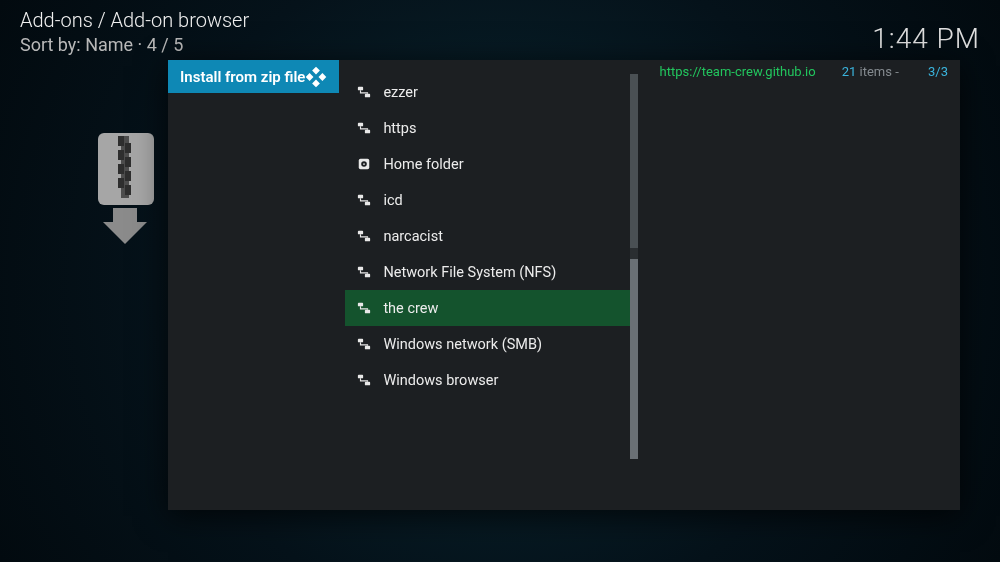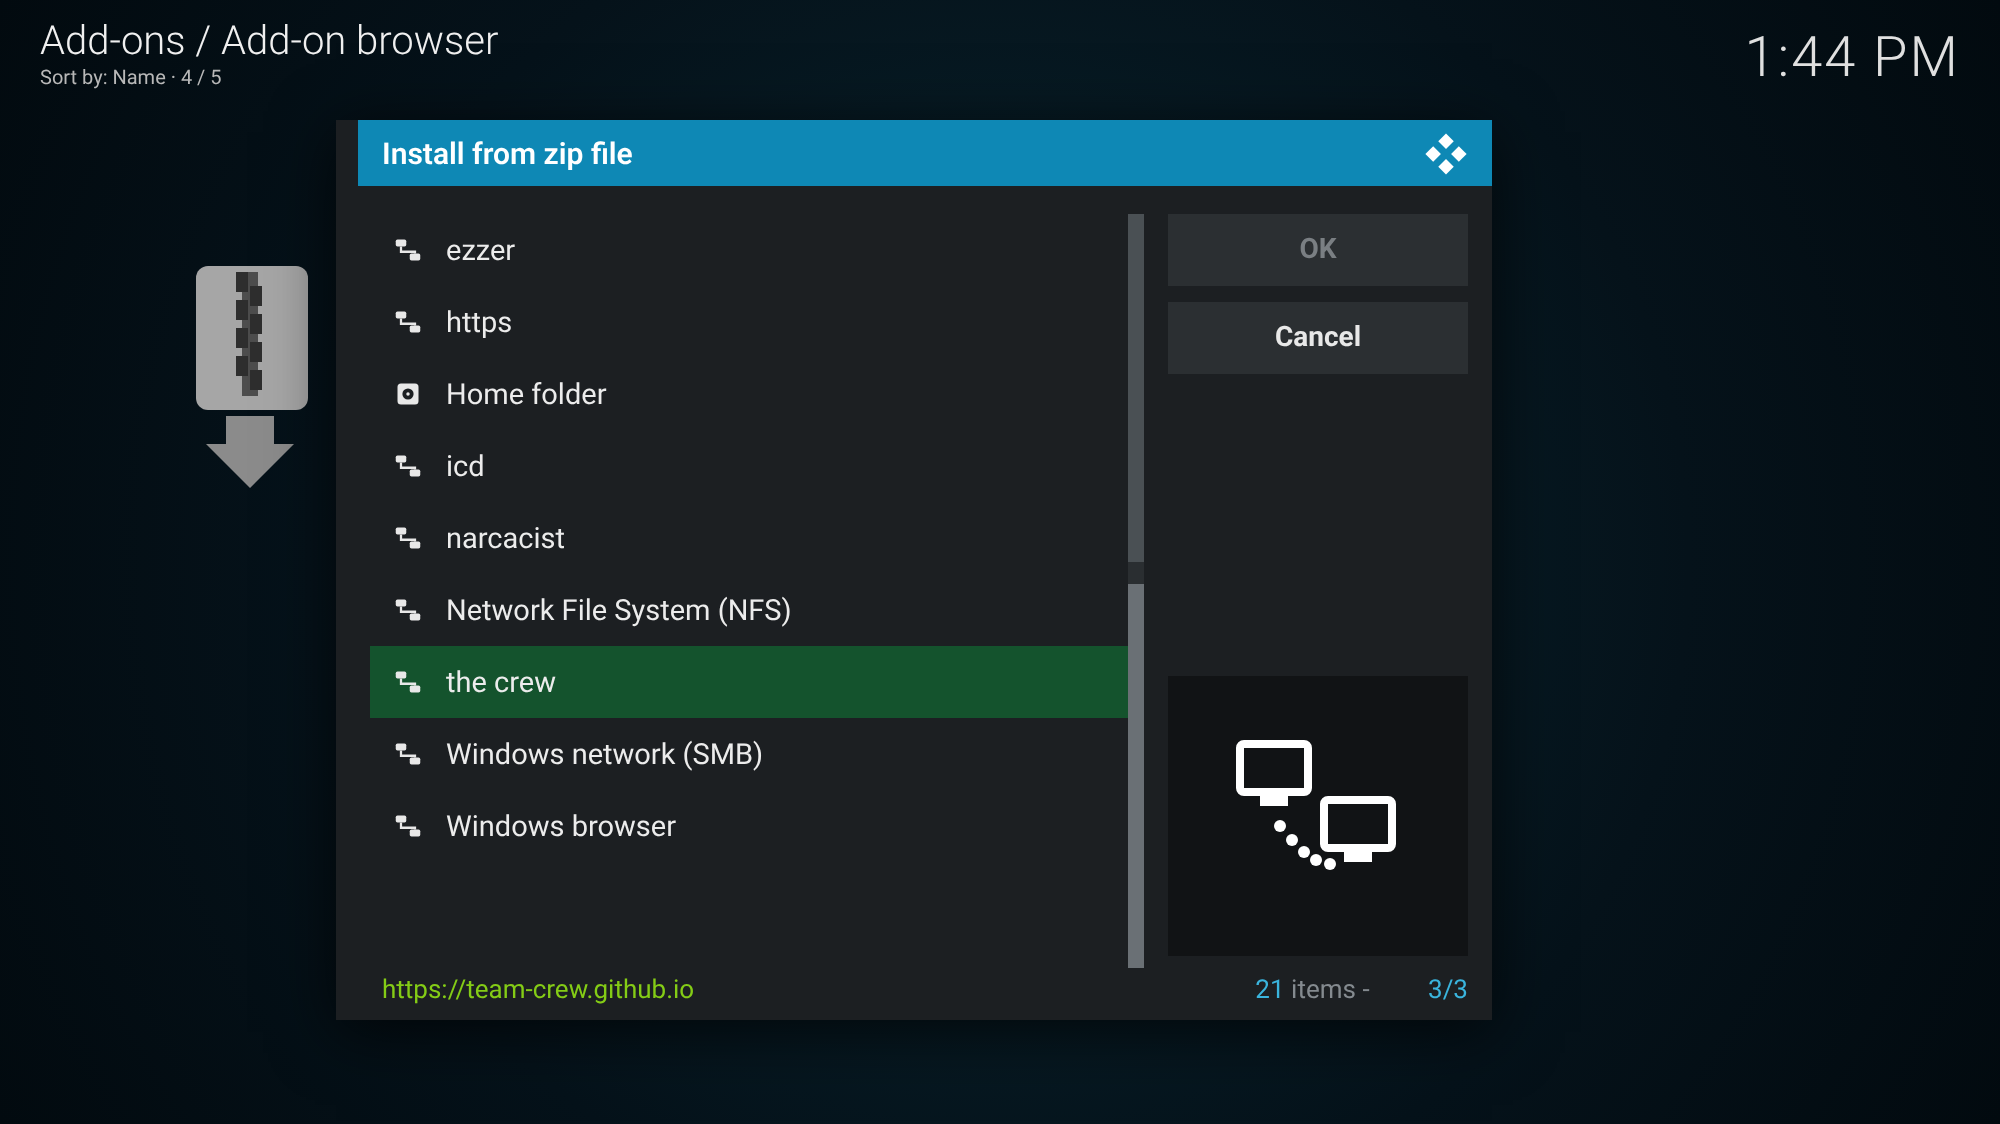--- a/index.html
+++ b/index.html
@@ -17,38 +17,37 @@
 .top-header {
   position: absolute;
   top: 8px;
   left: 20px;
   right: 20px;
   display: flex;
   justify-content: space-between;
   align-items: flex-end;
 }
 .breadcrumb-line { font-size: 20px; color: #f0f0f0; font-weight: 300; }
-.sort-line { font-size: 10px; color: #b8b8b8; margin-top: 2px; }
+.sort-line { font-size: 18px; color: #b8b8b8; margin-top: 2px; }
 .clock { font-size: 28px; color: #e0e0e0; font-weight: 300; letter-spacing: 1px; }
 
 
 .zip-icon-wrapper { position: absolute; top: 130px; left: 95px; }
 
 
 .dialog {
   position: absolute;
   top: 60px;
   left: 168px;
-  width: 578px;
+  width: 792px;
   height: 450px;
   background: #1c1f22;
   box-shadow: 0 6px 30px rgba(0,0,0,0.7);
   display: flex;
-  flex-direction: column;
-  padding-left: 11px;
+  flex-direction: row;
 }
 .dialog-title-bar {
   background: #0e88b5;
   height: 33px;
   display: flex;
   align-items: center;
   justify-content: space-between;
   padding: 0 12px;
 }
 .dialog-title { font-size: 15px; font-weight: 600; color: #fff; }
@@ -61,21 +60,21 @@
   overflow: hidden;
 }
 .dialog-footer {
   height: 26px;
   display: flex;
   align-items: center;
   justify-content: space-between;
   padding: 0 12px 4px 12px;
   font-size: 13px;
 }
-.footer-left { color: #84cc16; }
+.footer-left { color: #22c55e; }
 .footer-right { color: #848a8f; }
 .footer-right .accent { color: #3ab4dd; margin-left: 26px; }
 
 
 .list-col {
   width: 495px;
   padding: 14px 0 0 6px;
   position: relative;
 }
 .file-list {
@@ -280,37 +279,20 @@
             </span>
             <span>Windows browser</span>
           </li>
         </ul>
       <div class="scrollbar">
         <div class="scrollbar-thumb" style="top:0;height:174px;"></div>
         <div class="scrollbar-thumb" style="top:185px;height:200px;background:#6a7075;"></div>
       </div>
     </div>
 
-    <div class="right-col">
-      <div class="btn disabled">OK</div>
-      <div class="btn">Cancel</div>
-      <div class="preview-box">
-        <svg width="90" height="80" viewBox="0 0 90 80">
-          <rect x="6" y="4" width="34" height="24" rx="2" fill="none" stroke="#fff" stroke-width="4"></rect>
-          <rect x="16" y="30" width="14" height="5" fill="#fff"></rect>
-          <rect x="48" y="32" width="34" height="24" rx="2" fill="none" stroke="#fff" stroke-width="4"></rect>
-          <rect x="58" y="58" width="14" height="5" fill="#fff"></rect>
-          <circle cx="26" cy="45" r="3" fill="#fff"></circle>
-          <circle cx="32" cy="52" r="3" fill="#fff"></circle>
-          <circle cx="38" cy="58" r="3" fill="#fff"></circle>
-          <circle cx="44" cy="62" r="3" fill="#fff"></circle>
-          <circle cx="51" cy="64" r="3" fill="#fff"></circle>
-        </svg>
-      </div>
-    </div>
   </div>
 
   <div class="dialog-footer">
     <span class="footer-left">https://team-crew.github.io</span>
     <span class="footer-right">
       <span class="accent">21</span>
       <span> </span>
       <span>items</span>
       <span> - </span>
       <span class="accent">3/3</span>

